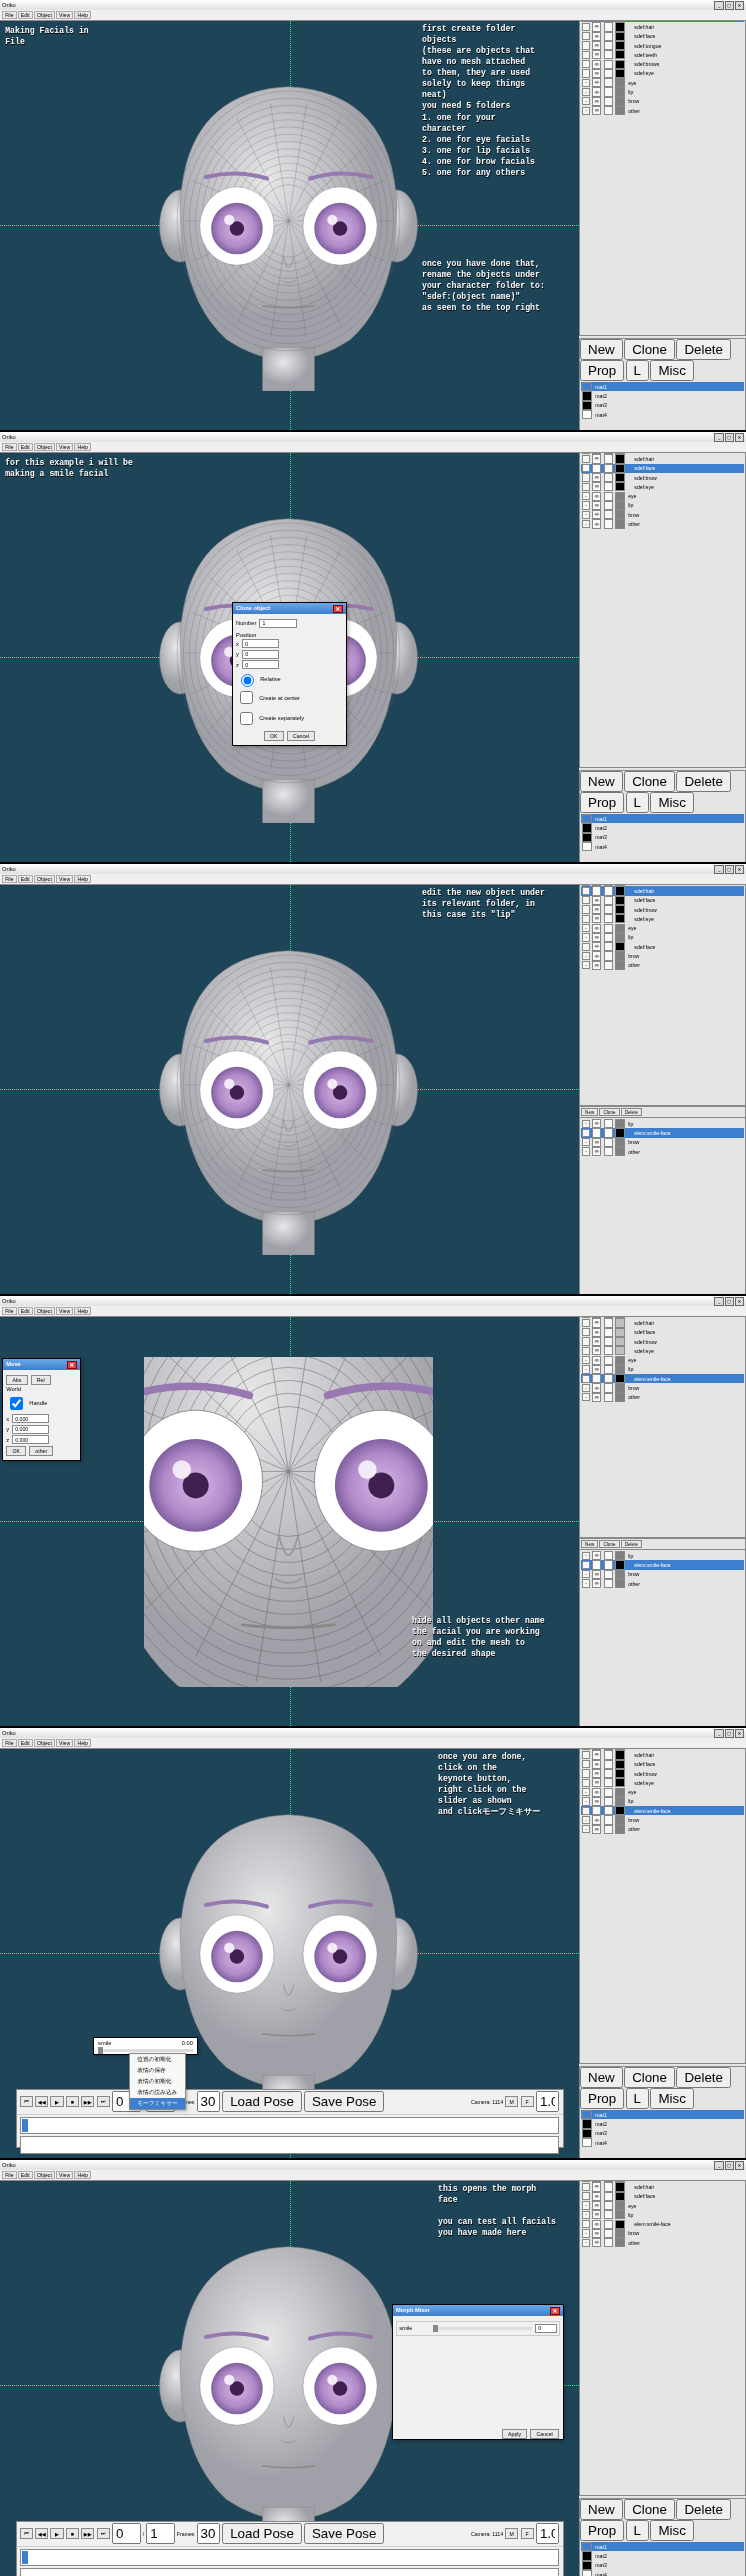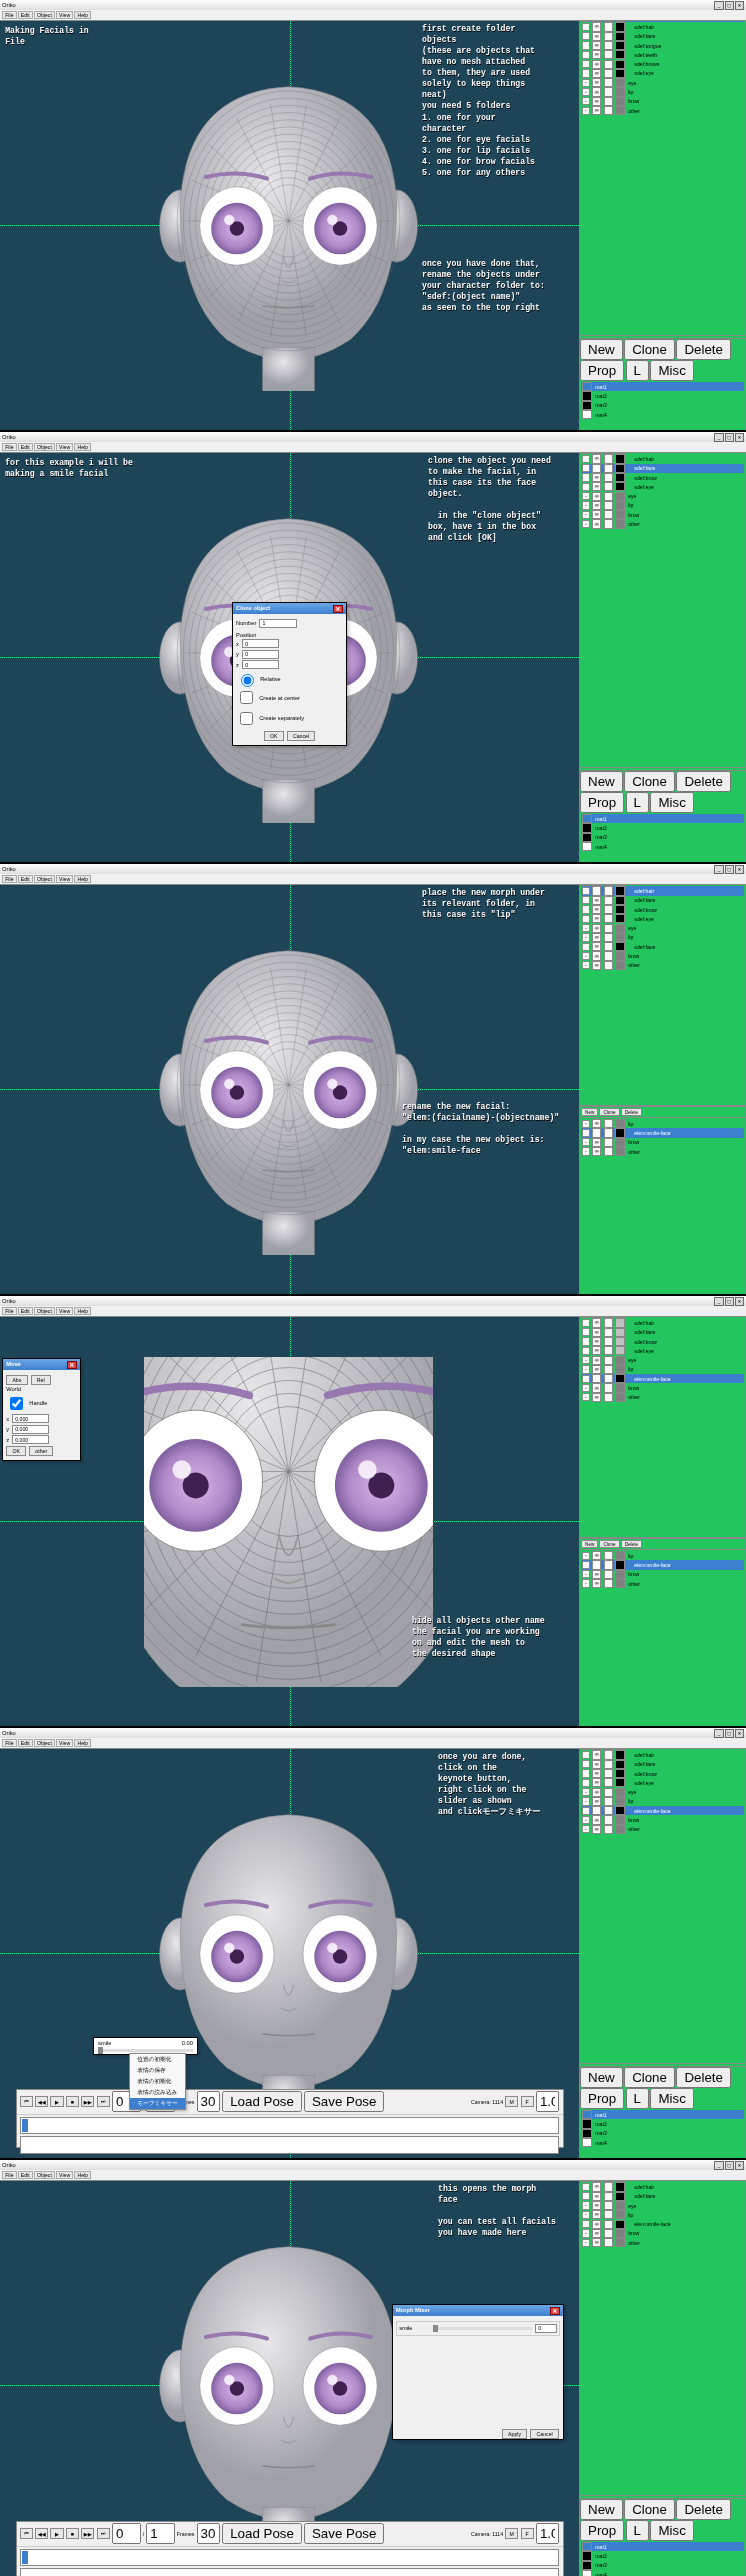--- a/index.html
+++ b/index.html
@@ -6,21 +6,21 @@
 .wrap { width:746px; }
 .step { position:relative; height:430px; border-bottom:2.1px solid #000; overflow:hidden; }
 .titlebar { position:absolute; top:0; left:0; right:0; height:10.3px; background:linear-gradient(#fff,#e0e0e0); border-bottom:0.5px solid #888; display:flex; align-items:center; padding:0 2.1px; color:#000; font-family:sans-serif; font-size:5.7px; z-index:10; }
 .titlebar .wbtns { margin-left:auto; display:flex; gap:1px; }
 .wbtn { width:7.2px; height:7.2px; border:0.5px solid #666; background:#ddd; display:flex; align-items:center; justify-content:center; font-size:4.6px; }
 .menubar { position:absolute; top:10.3px; left:0; right:0; height:9.3px; background:#f0f0f0; border-bottom:0.5px solid #888; display:flex; gap:1px; padding:0 2.1px; color:#000; font-family:sans-serif; font-size:5.2px; align-items:center; z-index:10; }
 .menubar span { padding:0 2.1px; border:0.5px solid #aaa; background:#e8e8e8; }
 .viewport { position:absolute; top:19.6px; left:0; width:579px; height:410px; background:#1e4458; }
 .vline { position:absolute; left:290px; top:0; bottom:0; width:0; border-left:0.5px dotted #0f8; }
 .hline { position:absolute; top:205px; left:0; right:0; height:0; border-top:0.5px dotted #0f8; }
-.side { position:absolute; top:0; right:0; width:167px; height:484px; background:#22c55e; color:#000; font-family:sans-serif; font-size:5.2px; display:flex; flex-direction:column; }
+.side { position:absolute; top:0; right:0; width:167px; height:484px; background:#e5e5e5; color:#000; font-family:sans-serif; font-size:5.2px; display:flex; flex-direction:column; }
 .objpanel { flex:1; border:0.5px solid #888; display:flex; flex-direction:column; min-height:0; }
 .objpanel .tabs { display:flex; gap:1px; padding:1px; border-bottom:0.5px solid #888; }
 .objpanel .tabs button { font-size:4.6px; padding:0.5px 3.1px; border:0.5px solid #888; background:#e8e8e8; }
 .objlist { flex:1; overflow:auto; padding:1px; }
 .objrow { display:flex; align-items:center; gap:2.1px; height:9.3px; padding:0 1px; }
 .objrow .ex { width:6.2px; height:6.2px; border:0.5px solid #888; font-size:4.6px; display:flex; align-items:center; justify-content:center; background:#f8f8f8; }
 .objrow .vis { width:7.2px; height:7.2px; border:0.5px solid #888; background:#fafafa; font-size:4.1px; display:flex; align-items:center; justify-content:center; }
 .sw { width:8.2px; height:7.2px; border:0.5px solid #888; }
 .objrow .nm { flex:1; padding-left:1px; }
 .objrow.sel { background:#3d7fcf; color:#fff; }
@@ -457,28 +457,20 @@
     </div>
             <div class="objrow ">
       <span class="sw" style="background:#fff"></span>
       <span class="nm">mat4</span>
     </div>
     </div>
         </div>
       </div>
     <div class="instr" style="left:5.2px;top:25px">for this example i will be
 making a smile facial</div>
-      <div class="instr" style="left:428px;top:23px">clone the object you need
-to make the facial, in
-this case its the face
-object.
-
-  in the "clone object"
-box, have 1 in the box
-and click [OK]</div>
       <div class="dlg" style="left:232px;top:170px;width:113px">
       <div class="tb">
           <span>Clone object</span>
           <span class="x">✕</span>
         </div>
       <div class="bd">
         <div class="row">
             <span>Number</span>
             <input type="text" value="1" style="">
           </div>
@@ -712,28 +704,23 @@
             <div class="objrow ind0 ">
       <span class="ex">-</span>
       <span class="vis">👁</span>
       <span class="vis"></span>
       <span class="sw" style="background:#808080"></span>
       <span class="nm">other</span>
     </div>
     </div>
         </div>
       </div>
-    <div class="instr" style="left:422px;top:23px">place the new morph under
+    <div class="instr" style="left:422px;top:23px">edit the new object under
 its relevant folder, in
 this case its "lip"</div>
-      <div class="instr" style="left:402px;top:237px">rename the new facial:
-"elem:(facialname)-(objectname)"
-
-in my case the new object is:
-"elem:smile-face</div>
     </div>
     <div class="step">
       <div class="titlebar">
     <span>Oriko</span>
     <div class="wbtns">
       <div class="wbtn">_</div>
           <div class="wbtn">▢</div>
           <div class="wbtn">✕</div>
     </div>
       </div>

